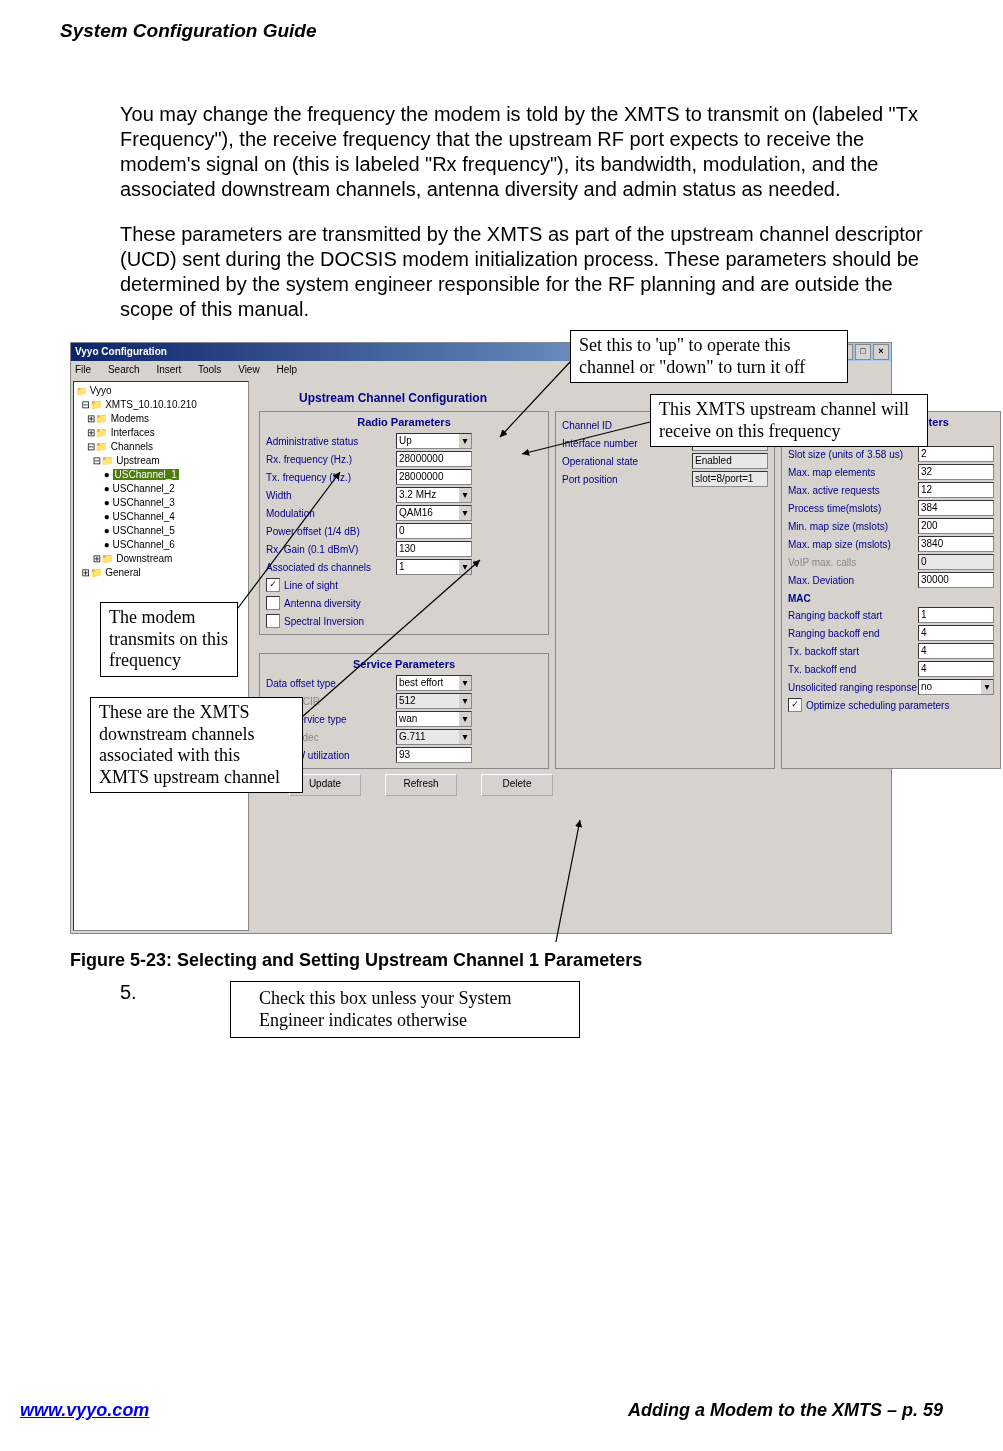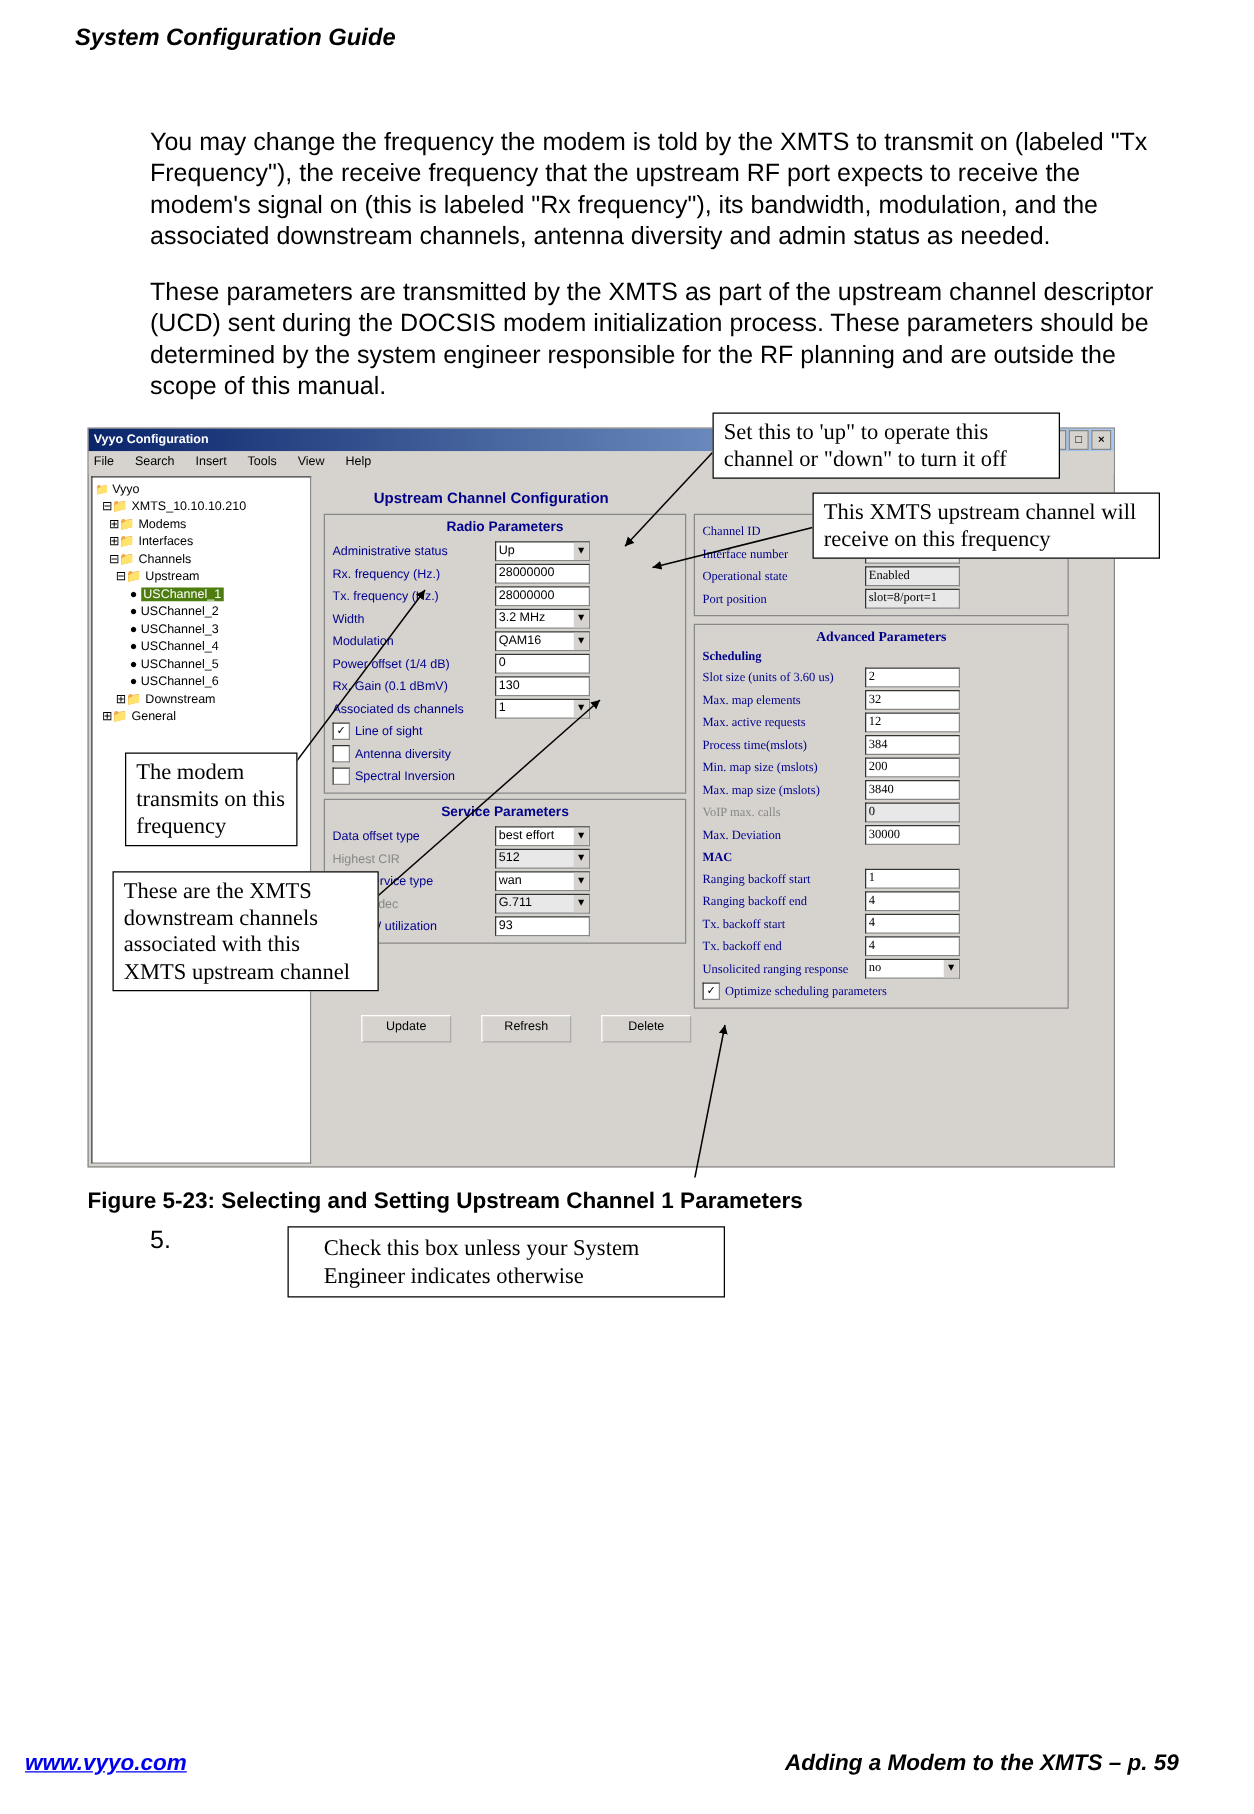--- a/index.html
+++ b/index.html
@@ -206,21 +206,21 @@
 <div class="node">          ● <span>USChannel_6</span></div>
 <div class="node">      ⊞📁 <span>Downstream</span></div>
 <div class="node">  ⊞📁 <span>General</span></div>
         </div>
 
         <div class="form-pane">
           <div class="form-title">Upstream Channel Configuration</div>
 
           <div class="panels-row">
 
-            <div style="display:flex; flex-direction:column; gap:4px; width:290px;">
+            <div style="display:flex; flex-direction:column; gap:18px; width:290px;">
               <div class="panel">
                 <div class="panel-title">Radio Parameters</div>
                 <div class="frow">
                     <div class="flabel">Administrative status</div>
                     <div class="fval dd">Up</div>
                   </div>
                 <div class="frow">
                     <div class="flabel">Rx. frequency (Hz.)</div>
                     <div class="fval">28000000</div>
                   </div>
@@ -280,21 +280,21 @@
                     <div class="flabel" style="color:#888">VoIP Codec</div>
                     <div class="fval ro dd">G.711</div>
                   </div>
                 <div class="frow">
                     <div class="flabel">Wan BW utilization</div>
                     <div class="fval">93</div>
                   </div>
               </div>
             </div>
 
-            <div style="display:flex; flex-direction:column; gap:6px; width:300px;font-family:Liberation Serif, serif;">
+            <div style="display:flex; flex-direction:row; gap:6px; width:300px;">
               <div class="panel">
                 <div class="frow">
                     <div class="flabel">Channel ID</div>
                     <div class="fval ro">1</div>
                   </div>
                 <div class="frow">
                     <div class="flabel">Interface number</div>
                     <div class="fval ro">34</div>
                   </div>
                 <div class="frow">
@@ -304,21 +304,21 @@
                 <div class="frow">
                     <div class="flabel">Port position</div>
                     <div class="fval ro">slot=8/port=1</div>
                   </div>
               </div>
 
               <div class="panel">
                 <div class="panel-title">Advanced Parameters</div>
                 <div class="sub-title">Scheduling</div>
                 <div class="frow">
-                    <div class="flabel">Slot size (units of 3.60 us)</div>
+                    <div class="flabel">Slot size (units of 3.58 us)</div>
                     <div class="fval">2</div>
                   </div>
                 <div class="frow">
                     <div class="flabel">Max. map elements</div>
                     <div class="fval">32</div>
                   </div>
                 <div class="frow">
                     <div class="flabel">Max. active requests</div>
                     <div class="fval">12</div>
                   </div>

